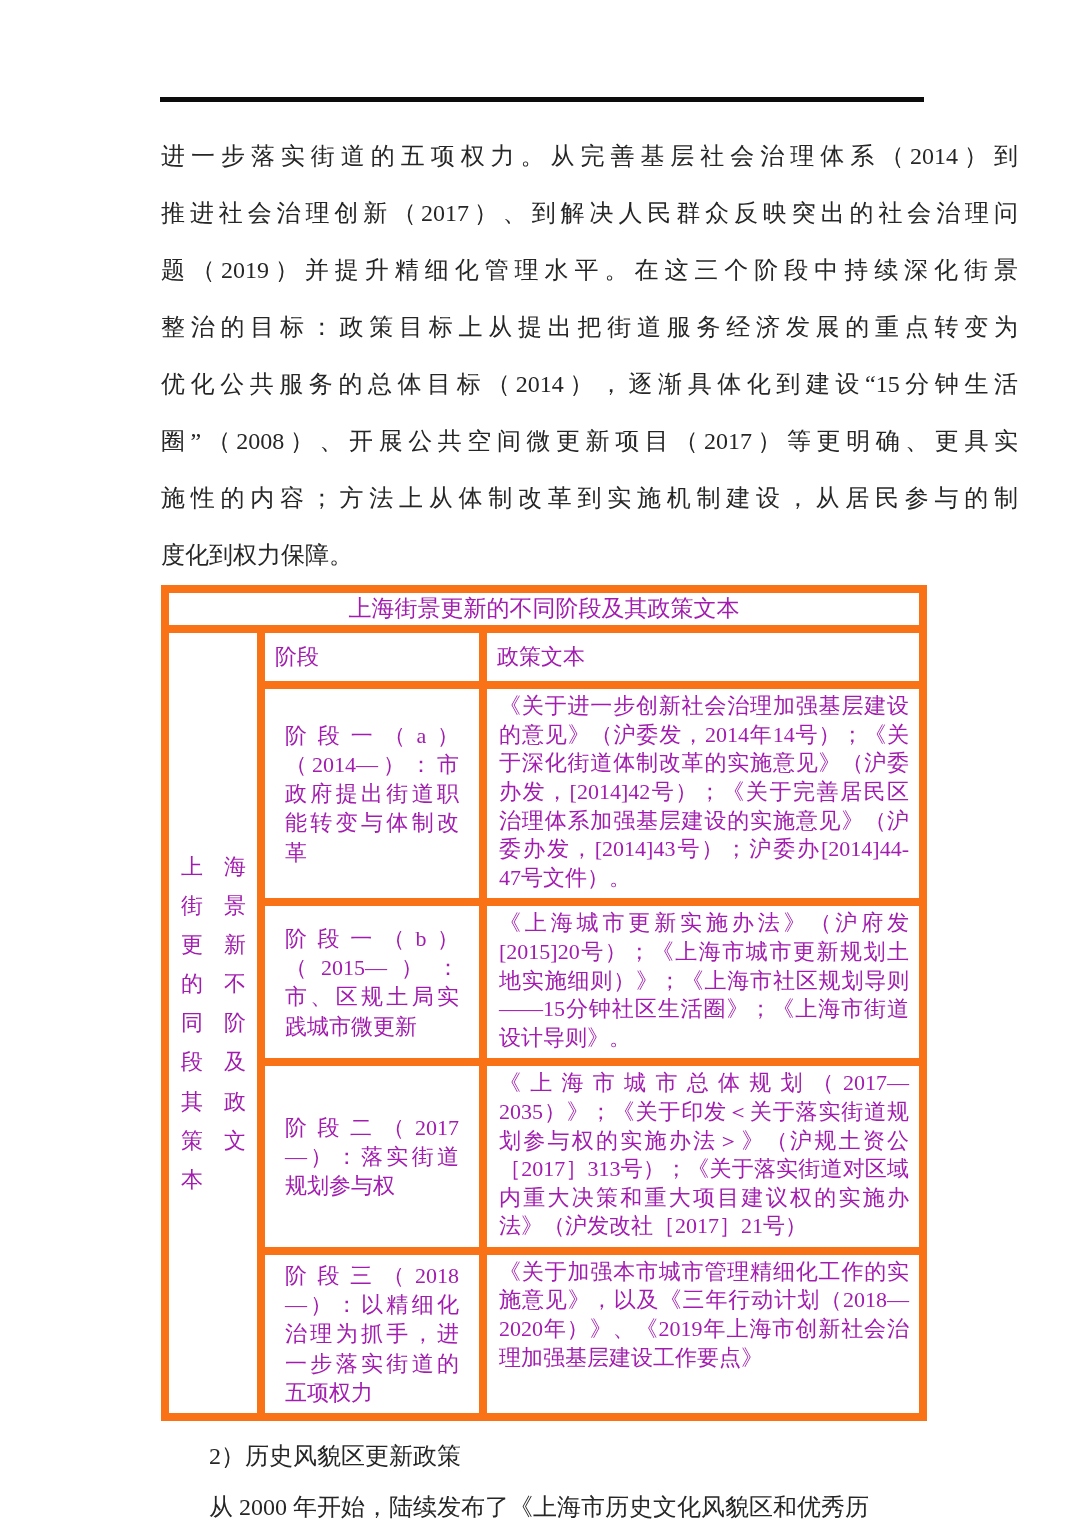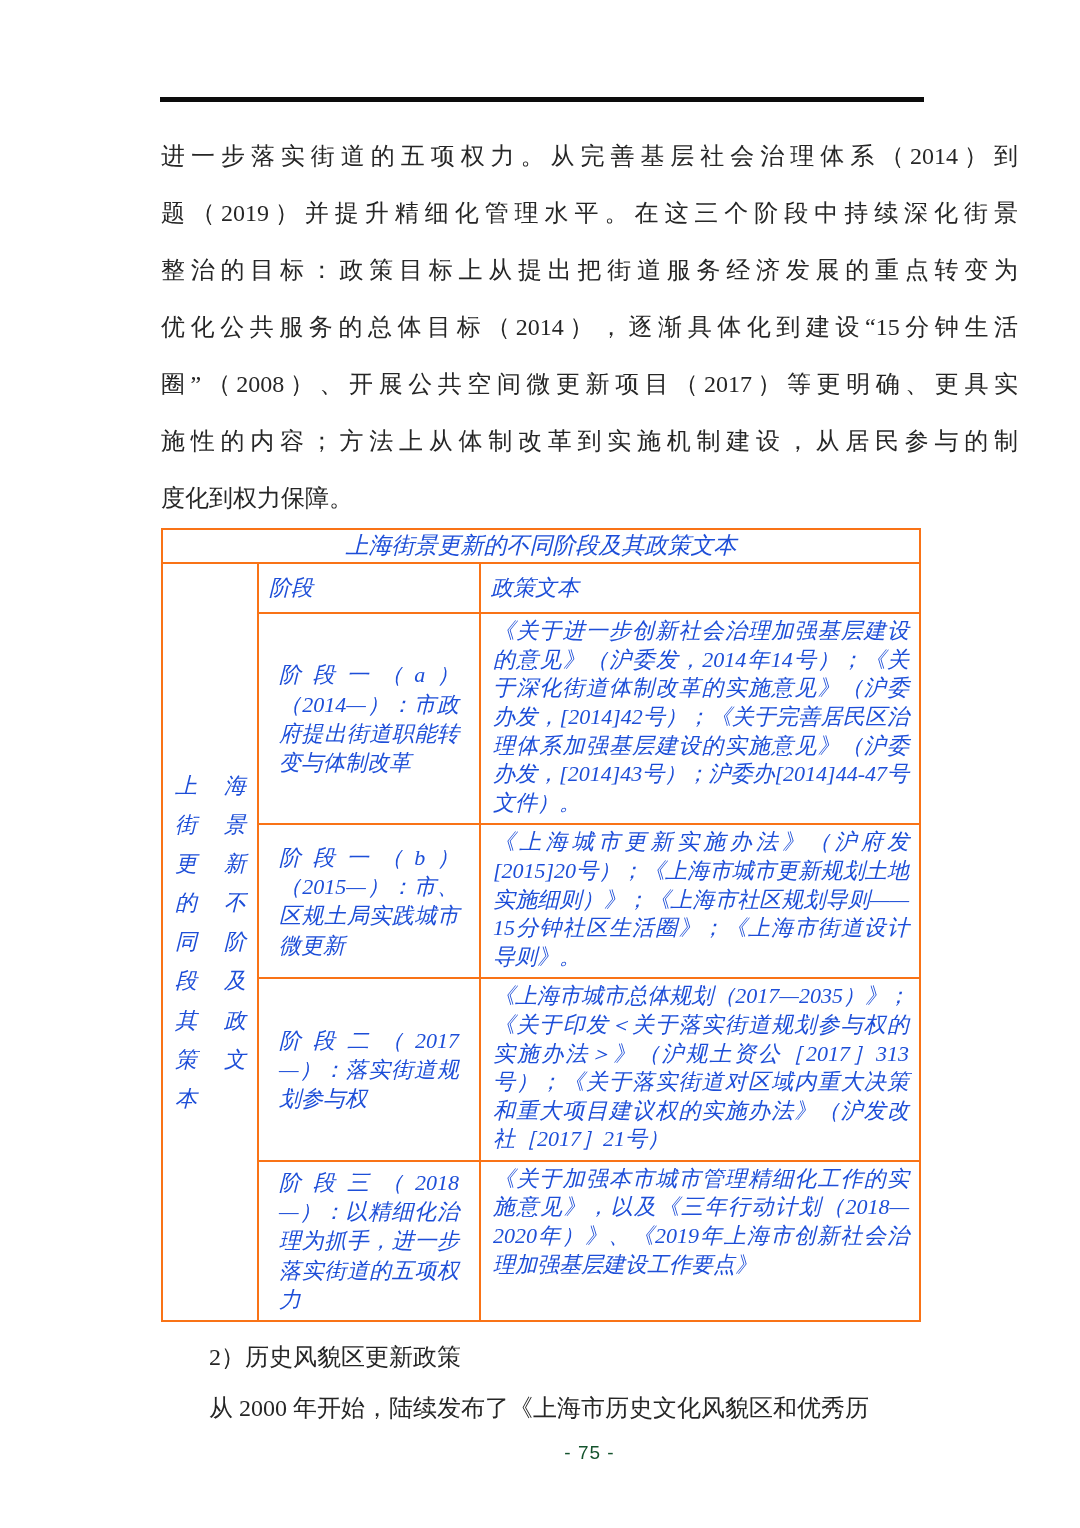--- a/index.html
+++ b/index.html
@@ -35,24 +35,23 @@
     text-align-last:left;
   }
   .policy-table {
     width:758px;
     border-collapse:collapse;
     table-layout:fixed;
     font-size:22px;
     margin-top:1px;
   }
   .policy-table td {
-    border:2px solid #f97316;
+    border:8px solid #f97316;
     font-weight:normal;
-    color:#1d4ed8;
-    font-style:italic;
+    color:#a21caf;
   }
   .title-cell {
     text-align:center;
     font-size:23px;
     padding:2px 4px;
     line-height:1.2;
   }
   .side-cell {
     width:96px;
     vertical-align:middle;
@@ -107,20 +106,21 @@
 <body>
 
 <div class="page">
 
   <div class="top-rule"></div>
 
   <div class="content">
 
     <div>
       <div class="pline">进一步落实街道的五项权力。从完善基层社会治理体系（2014）到</div>
+      <div class="pline">推进社会治理创新（2017）、到解决人民群众反映突出的社会治理问</div>
       <div class="pline">题（2019）并提升精细化管理水平。在这三个阶段中持续深化街景</div>
       <div class="pline">整治的目标：政策目标上从提出把街道服务经济发展的重点转变为</div>
       <div class="pline">优化公共服务的总体目标（2014），逐渐具体化到建设“15分钟生活</div>
       <div class="pline">圈”（2008）、开展公共空间微更新项目（2017）等更明确、更具实</div>
       <div class="pline">施性的内容；方法上从体制改革到实施机制建设，从居民参与的制</div>
       <div class="pline lastline">度化到权力保障。</div>
     </div>
 
     <table class="policy-table">
       <colgroup>

